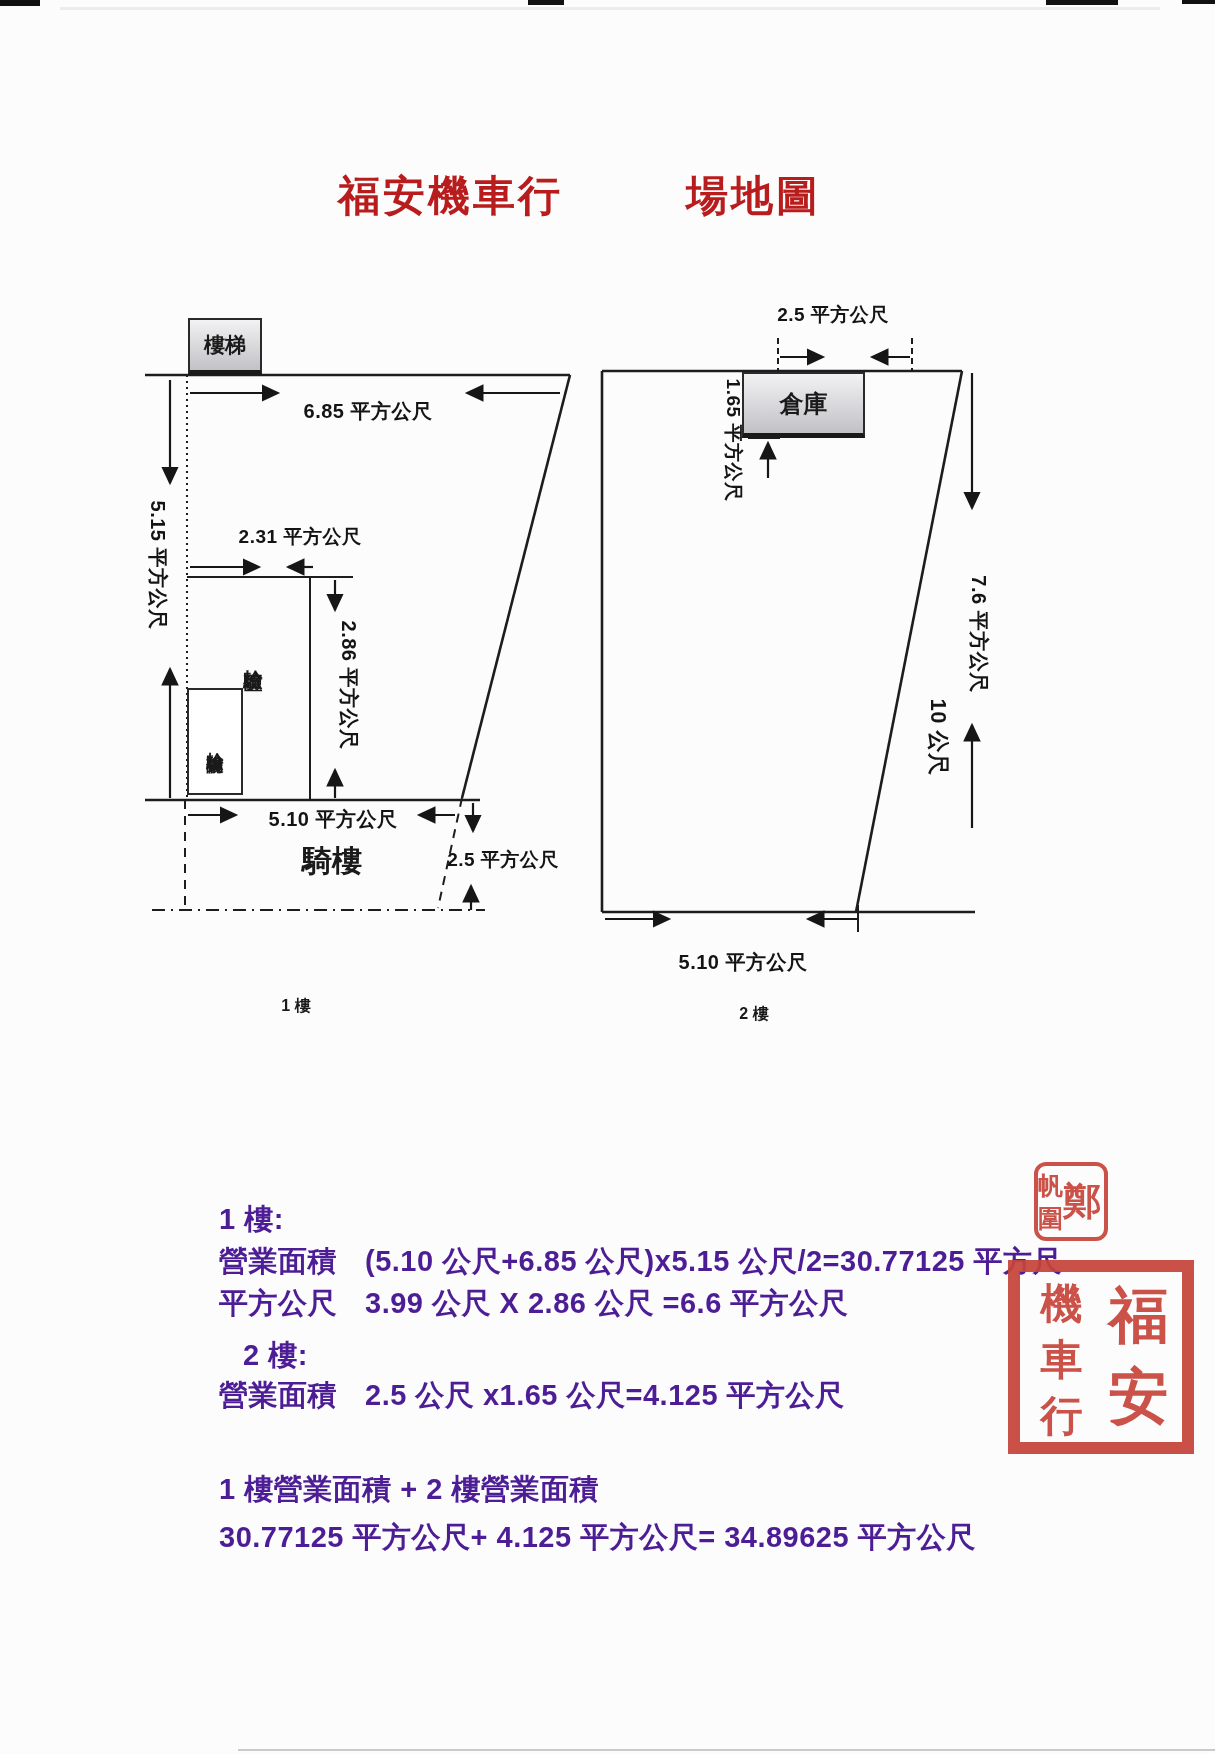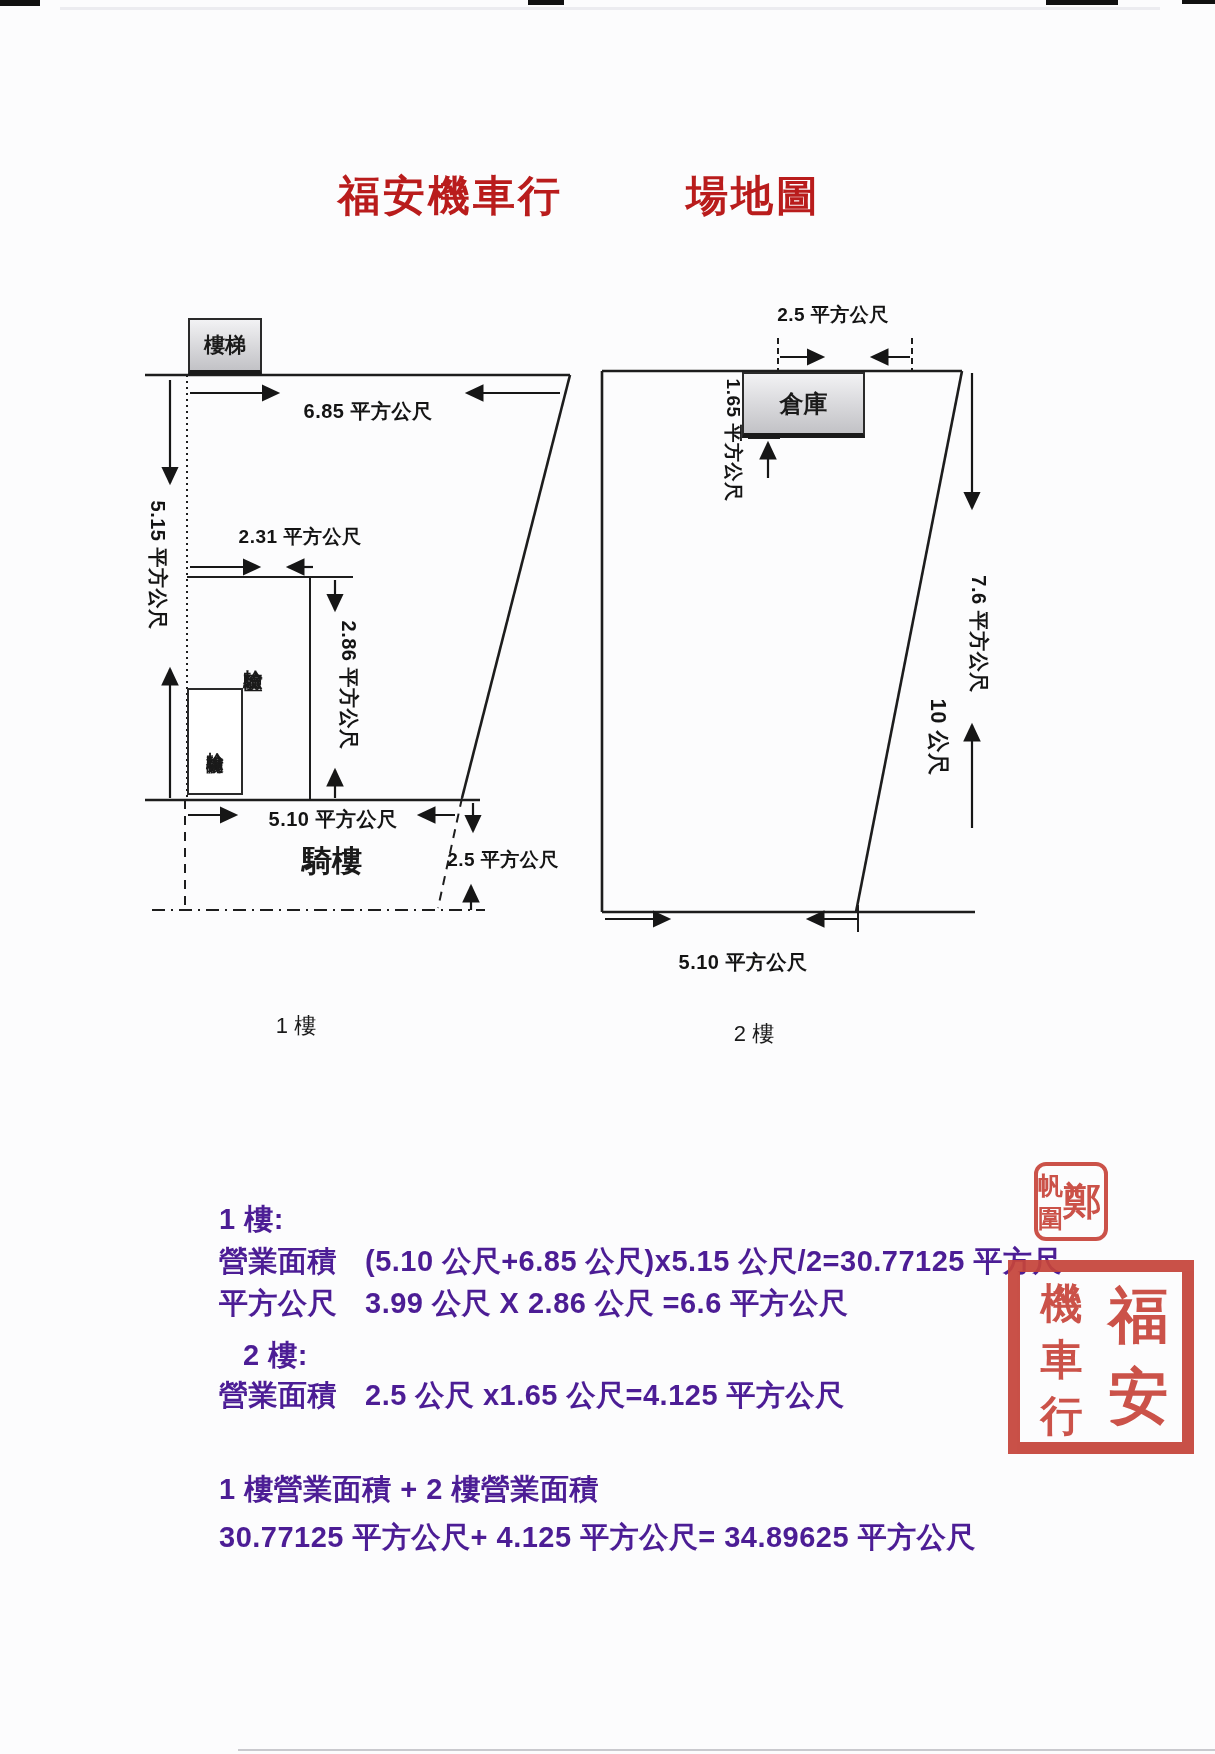--- a/index.html
+++ b/index.html
@@ -8,21 +8,21 @@
     background:#fcfcfd;overflow:hidden;
     font-family:"Liberation Sans","DejaVu Sans",sans-serif;color:#1a1a1a;
   }
   .abs{position:absolute;}
   .ctr{transform:translate(-50%,-50%);white-space:nowrap;}
   .title{font-family:"Liberation Serif","DejaVu Serif",serif;font-size:42px;font-weight:600;letter-spacing:3px;color:#b91c1c;}
   .dim{font-size:20px;font-weight:600;color:#141414;letter-spacing:0.5px;}
   .dim-sm{font-size:19px;}
   .rot90{transform:translate(-50%,-50%) rotate(90deg);}
   .cjk-v{writing-mode:vertical-rl;text-orientation:upright;letter-spacing:2px;}
-  .flabel{font-size:22px;font-weight:400;margin-top:20px;}
+  .flabel{font-size:16px;font-weight:700;}
   .big-cjk{font-size:25px;font-weight:600;font-family:"Liberation Serif","DejaVu Serif",serif;}
   .graybox{
     background:linear-gradient(180deg,#f2f2f4 0%,#dcdcdf 45%,#c2c2c6 100%);
     border:2px solid #2a2a2a;border-bottom:5px solid #1a1a1a;
     display:flex;align-items:center;justify-content:center;box-sizing:border-box;
   }
   .calc{font-size:29px;font-weight:600;color:#4c1d95;white-space:nowrap;letter-spacing:0.5px;}
   .calc .val{margin-left:28px;}
   
   .seal{box-sizing:border-box;color:#c8463c;font-family:"Liberation Serif","DejaVu Serif",serif;font-weight:700;opacity:0.93;}

